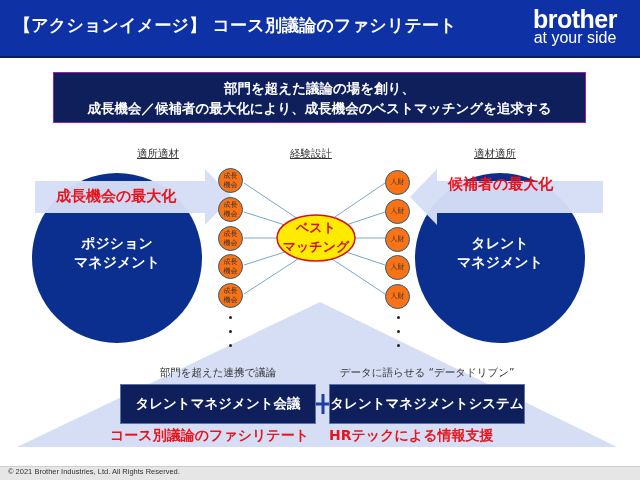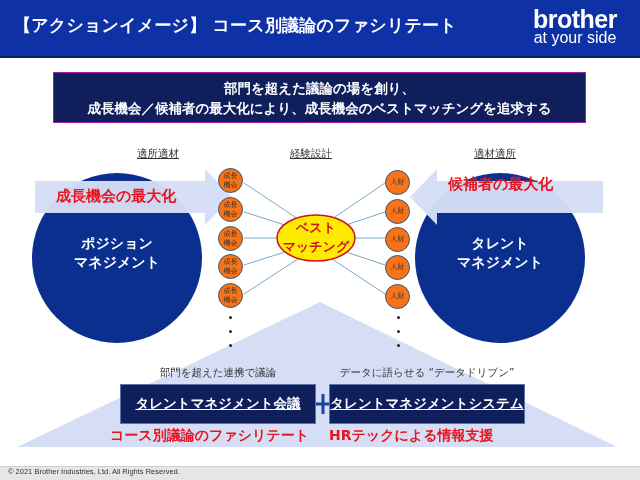--- a/index.html
+++ b/index.html
@@ -17,21 +17,21 @@
   .section-label { font-size:10.5px; color:#333; text-decoration:underline; white-space:nowrap; }
   #diagram { left:0; top:0; width:640px; height:480px; }
   .circle-text { color:#fff; font-weight:bold; font-size:14px; text-align:center; line-height:19px; }
   .arrow-text { color:#e8141e; font-weight:bold; font-size:15px; white-space:nowrap; }
   .small-node { width:25px; height:25px; border:1.5px solid #2f5b78; border-radius:50%; background:#f97316;
                 font-size:7px; color:#333; display:flex; align-items:center; justify-content:center; text-align:center; line-height:9px; box-sizing:border-box; }
   .dot { width:3px; height:3px; background:#222; border-radius:50%; }
   #match-text { left:277px; top:218px; width:78px; text-align:center; color:#d2141e; font-weight:bold; font-size:13px; line-height:19px; }
   .bottom-caption { font-size:10.5px; color:#333; white-space:nowrap; text-align:center; }
   .bottom-box { background:#0f1f5c; border:1px solid #5a73a8; color:#fff; font-weight:bold; font-size:13.5px;
-                display:flex; align-items:center; justify-content:center; box-sizing:border-box; white-space:nowrap;text-decoration:underline; }
+                display:flex; align-items:center; justify-content:center; box-sizing:border-box; white-space:nowrap; }
   .bottom-red { color:#e8141e; font-weight:bold; font-size:14px; white-space:nowrap; text-align:left; }
   #footer { left:0; top:466px; width:640px; height:14px; background:#e6e6e6; border-top:1px solid #cfcfcf; }
   #footer-text { left:8px; top:467px; font-size:7.5px; color:#333; white-space:nowrap; font-family:"Liberation Sans", sans-serif; }
 </style>
 </head>
 <body>
 
 <div id="header" class="abs"></div>
 <div id="header-line" class="abs"></div>
 <div id="title" class="abs">【アクションイメージ】 コース別議論のファシリテート</div>

